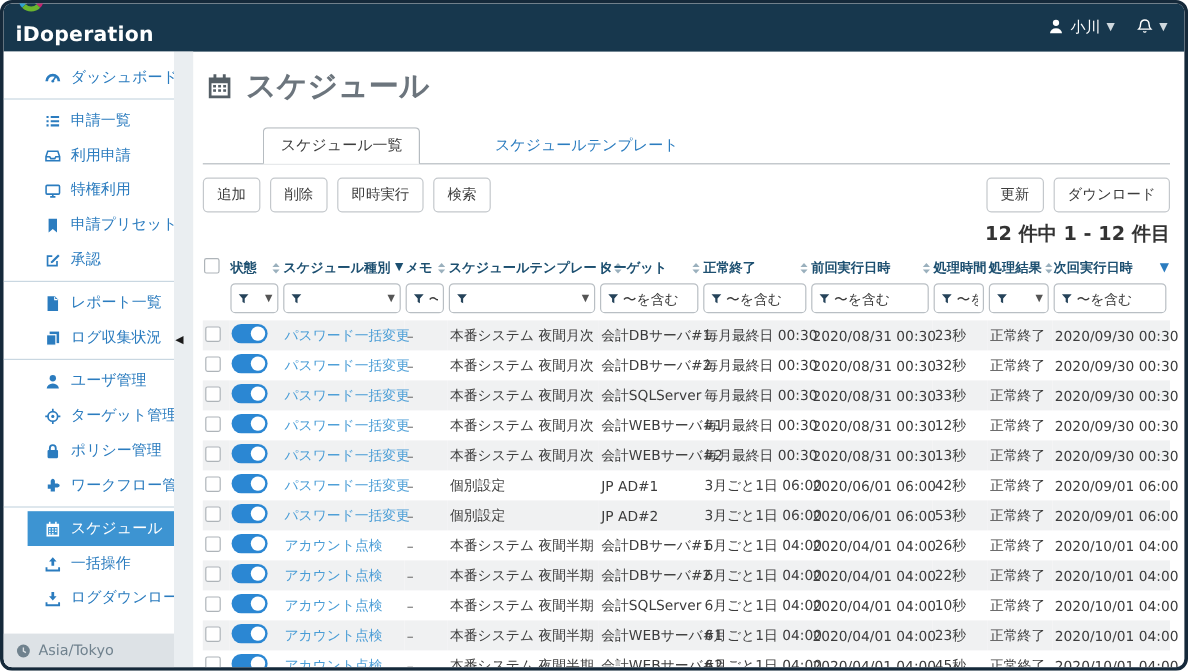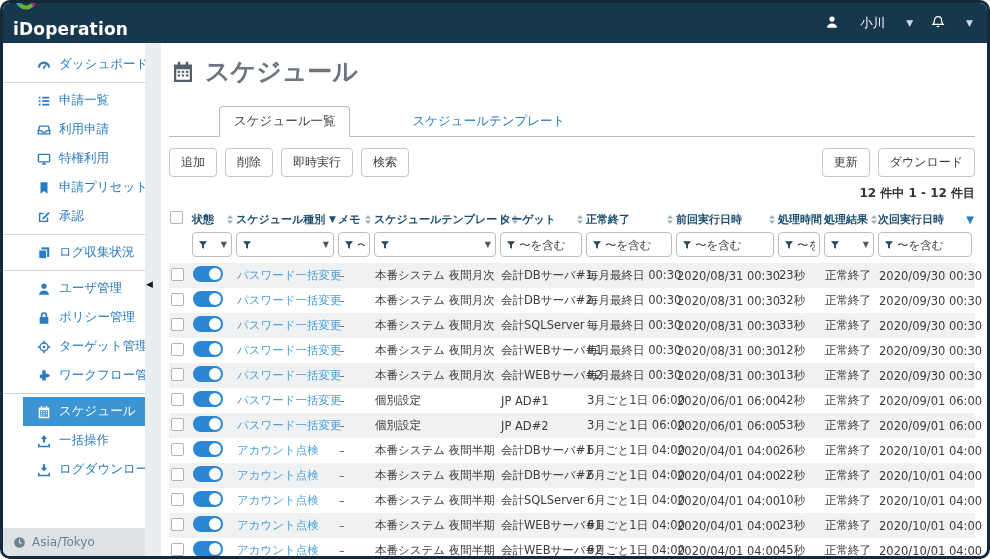--- a/index.html
+++ b/index.html
@@ -6,21 +6,21 @@
   body { background:#fff; font-family:"DejaVu Sans","Liberation Sans",sans-serif; }
   .window { width:990px; height:559px; border:3px solid #15293a; border-radius:10px; overflow:hidden; background:#fff; display:flex; flex-direction:column; }
 
   
   .app-header { height:40px; background:#17374d; display:flex; align-items:center; justify-content:space-between; padding:0 14px 0 10px; flex:0 0 auto; }
   .brand { display:flex; align-items:flex-start; gap:7px;flex-direction:column; }
   .brand svg { display:block; }
   .brand-name { color:#fff; font-size:17px; font-weight:bold; letter-spacing:.2px; }
   .brand-suffix { color:#c3cdd4; font-size:11.5px; margin-left:2px; }
   .hdr-right { display:flex; align-items:center; gap:18px; color:#fff; font-size:12.5px; }
-  .hdr-menu { display:flex; align-items:center; gap:21px; cursor:pointer; }
+  .hdr-menu { display:flex; align-items:center; gap:5px; cursor:pointer; }
   .hdr-caret { font-size:9px; color:#cfd8de; }
 
   
   .content-row { flex:1 1 auto; display:flex; min-height:0; }
 
   
   .sidebar { width:142px; flex:0 0 auto; background:#fff; display:flex; flex-direction:column; font-size:12.5px; }
   .side-groups { flex:1 1 auto; overflow:hidden; padding-top:4px; }
   .side-group { padding:3px 0; }
   .side-group + .side-group { border-top:1px solid #c9d7e1; }
@@ -45,21 +45,21 @@
   
   .tabs { display:flex; align-items:flex-end; border-bottom:1px solid #b6bcc1; padding-left:2px; }
   .tab { font-size:12.5px; padding:6px 14px; cursor:pointer;margin-left:48px; }
   .tab.active { border:1px solid #b6bcc1; border-bottom:1px solid #fff; border-radius:4px 4px 0 0; margin-bottom:-1px; background:#fff; color:#3c3c3c; }
   .tab.inactive { color:#2b7cbf; }
 
   
   .toolbar { display:flex; justify-content:space-between; align-items:center; margin-top:11px; }
   .btn-row { display:flex; gap:8px; }
   .btn { background:#fff; border:1px solid #c4c8cc; border-radius:4px; font-size:12px; color:#3c3c3c; padding:5px 11px; cursor:pointer; white-space:nowrap; font-family:inherit; }
-  .count-line { text-align:right; font-size:12px; color:#333; font-weight:bold; margin-top:8px; }
+  .count-line { text-align:right; font-size:16px; color:#333; font-weight:bold; margin-top:8px; }
 
   
   table { border-collapse:collapse; table-layout:fixed; width:100%; margin-top:6px; }
   th, td { text-align:left; vertical-align:middle; overflow:visible; white-space:nowrap; }
   thead th { font-size:11px; color:#1c4f70; font-weight:bold; padding:3px 1px; }
   .th-flex { display:flex; align-items:center; justify-content:space-between; gap:2px; }
   .sort-ic { flex:0 0 auto; display:flex; color:#9ab0bd; }
   .sort-desc { color:#1c4f70; font-size:9px; }
   .sort-menu { color:#2b7cbf; font-size:10px; }
   .filter-row td { padding:2px 3px 6px 1px; }
@@ -181,55 +181,64 @@
                   <path d="M6.5 8.8L13 2.3l1.5 1.5L8 10.3l-2 .5z" fill="currentColor"></path>
                 </svg>
               </span>
               <span>承認</span>
             </div>
           </div>
           <div class="side-group">
             <div class="side-item">
               <span class="ic">
                 <svg width="14" height="14" viewBox="0 0 16 16">
+                  <path d="M3 1h7l3 3v11H3z" fill="currentColor"></path>
+                  <path d="M9.8 1.4v2.8h2.8" fill="none" stroke="#fff" stroke-width="1"></path>
+                </svg>
+              </span>
+              <span>レポート一覧</span>
+            </div>
+            <div class="side-item">
+              <span class="ic">
+                <svg width="14" height="14" viewBox="0 0 16 16">
                   <rect x="5" y="1.5" width="9" height="11" fill="currentColor"></rect>
                   <rect x="2" y="4.5" width="9" height="10" fill="currentColor" stroke="#fff" stroke-width="1.2"></rect>
                 </svg>
               </span>
               <span>ログ収集状況</span>
             </div>
           </div>
           <div class="side-group">
             <div class="side-item">
               <span class="ic">
                 <svg width="14" height="14" viewBox="0 0 16 16">
                   <circle cx="8" cy="4.8" r="3" fill="currentColor"></circle>
                   <path d="M2.2 14.6a5.8 4.9 0 0 1 11.6 0z" fill="currentColor"></path>
                 </svg>
               </span>
               <span>ユーザ管理</span>
-            </div>
-            <div class="side-item">
-              <span class="ic">
-                <svg width="14" height="14" viewBox="0 0 16 16">
-                  <rect x="3" y="6.8" width="10" height="7.8" rx="1" fill="currentColor"></rect>
-                  <path d="M5.2 6.8V5a2.8 2.8 0 0 1 5.6 0v1.8" fill="none" stroke="currentColor" stroke-width="1.8"></path>
-                </svg>
-              </span>
-              <span>ポリシー管理</span>
             </div>
             <div class="side-item">
               <span class="ic">
                 <svg width="14" height="14" viewBox="0 0 16 16">
                   <circle cx="8" cy="8" r="4.6" fill="none" stroke="currentColor" stroke-width="1.6"></circle>
                   <circle cx="8" cy="8" r="1.5" fill="currentColor"></circle>
                   <path d="M8 .8v3M8 12.2v3M.8 8h3M12.2 8h3" stroke="currentColor" stroke-width="1.6"></path>
                 </svg>
               </span>
               <span>ターゲット管理</span>
+            </div>
+            <div class="side-item">
+              <span class="ic">
+                <svg width="14" height="14" viewBox="0 0 16 16">
+                  <rect x="3" y="6.8" width="10" height="7.8" rx="1" fill="currentColor"></rect>
+                  <path d="M5.2 6.8V5a2.8 2.8 0 0 1 5.6 0v1.8" fill="none" stroke="currentColor" stroke-width="1.8"></path>
+                </svg>
+              </span>
+              <span>ポリシー管理</span>
             </div>
             <div class="side-item">
               <span class="ic">
                 <svg width="14" height="14" viewBox="0 0 16 16">
                   <path d="M6 2.8h4v2.7h2.8v4H10v3.7H6v-2.7H3.2v-4H6z" fill="currentColor"></path>
                   <circle cx="8" cy="2.6" r="1.6" fill="currentColor"></circle>
                   <circle cx="12.9" cy="7.5" r="1.6" fill="currentColor"></circle>
                 </svg>
               </span>
               <span>ワークフロー管理</span>

